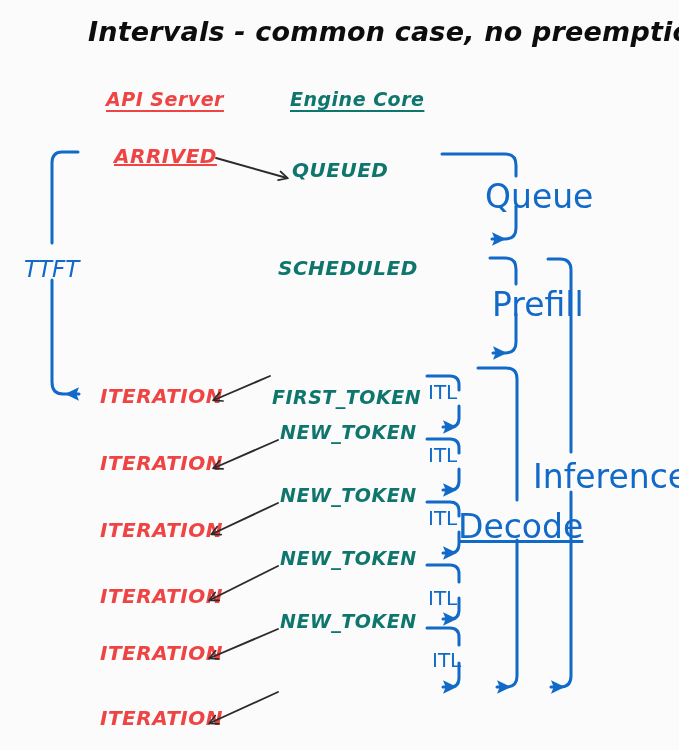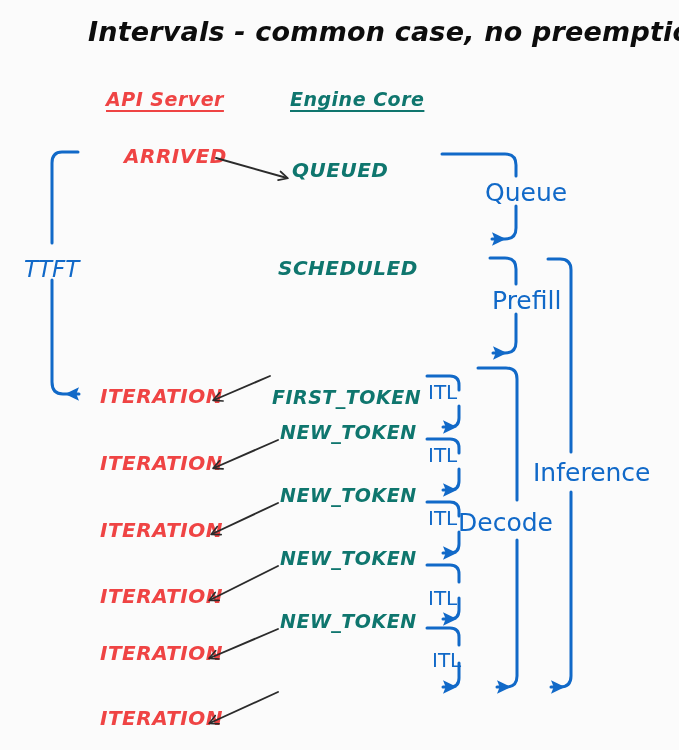--- a/index.html
+++ b/index.html
@@ -37,54 +37,54 @@
   .orange{color:#ef4444;}
   .red{color:#0f766e;}
   .state{font-size:20px;}
   .state-small{font-size:19px;}
   .bluetext{
     font-family:"DejaVu Sans", sans-serif;
     font-style:normal;
     font-weight:400;
     color:#1169C8;
   }
-  .b-lg{font-size:25px;}
+  .b-lg{font-size:33px;}
   .b-md{font-size:23px;}
   .b-sm{font-size:20px;}
 </style>
 </head>
 <body>
 
 <div id="stage">
 
   <div class="lbl title" style="left:88px;top:18px;">Intervals - common case, no preemptions</div>
 
   <div class="lbl hand colhead orange" style="left:106px;top:90px;">API Server</div>
   <div class="lbl hand colhead red" style="left:290px;top:90px;">Engine Core</div>
 
-  <div class="lbl hand state orange" style="left:124px;top:146px;">ARRIVED</div>
+  <div class="lbl hand state orange" style="left:114px;top:146px;text-decoration:underline;">ARRIVED</div>
   <div class="lbl hand state orange" style="left:100px;top:386px;">ITERATION</div>
   <div class="lbl hand state orange" style="left:100px;top:453px;">ITERATION</div>
   <div class="lbl hand state orange" style="left:100px;top:520px;">ITERATION</div>
   <div class="lbl hand state orange" style="left:100px;top:586px;">ITERATION</div>
   <div class="lbl hand state orange" style="left:100px;top:643px;">ITERATION</div>
   <div class="lbl hand state orange" style="left:100px;top:708px;">ITERATION</div>
 
   <div class="lbl hand state red" style="left:292px;top:160px;">QUEUED</div>
   <div class="lbl hand state red" style="left:278px;top:258px;">SCHEDULED</div>
   <div class="lbl hand state-small red" style="left:272px;top:360px;margin-top:28px;">FIRST_TOKEN</div>
   <div class="lbl hand state-small red" style="left:280px;top:423px;">NEW_TOKEN</div>
   <div class="lbl hand state-small red" style="left:280px;top:486px;">NEW_TOKEN</div>
   <div class="lbl hand state-small red" style="left:280px;top:549px;">NEW_TOKEN</div>
   <div class="lbl hand state-small red" style="left:280px;top:612px;">NEW_TOKEN</div>
 
   <div class="lbl bluetext b-md" style="left:24px;top:258px;font-style:italic;">TTFT</div>
   <div class="lbl bluetext b-lg" style="left:485px;top:180px;">Queue</div>
   <div class="lbl bluetext b-lg" style="left:492px;top:288px;">Prefill</div>
-  <div class="lbl bluetext b-lg" style="left:458px;top:510px;">Decode</div>
+  <div class="lbl bluetext b-lg" style="left:458px;top:510px;text-decoration:underline;">Decode</div>
   <div class="lbl bluetext b-lg" style="left:533px;top:460px;">Inference</div>
 
   <div class="lbl bluetext b-sm" style="left:428px;top:382px;">ITL</div>
   <div class="lbl bluetext b-sm" style="left:428px;top:445px;">ITL</div>
   <div class="lbl bluetext b-sm" style="left:428px;top:508px;">ITL</div>
   <div class="lbl bluetext b-sm" style="left:428px;top:588px;">ITL</div>
   <div class="lbl bluetext b-sm" style="left:432px;top:650px;">ITL</div>
 
   <svg class="layer" viewBox="0 0 679 750" xmlns="http://www.w3.org/2000/svg">
     <defs>

